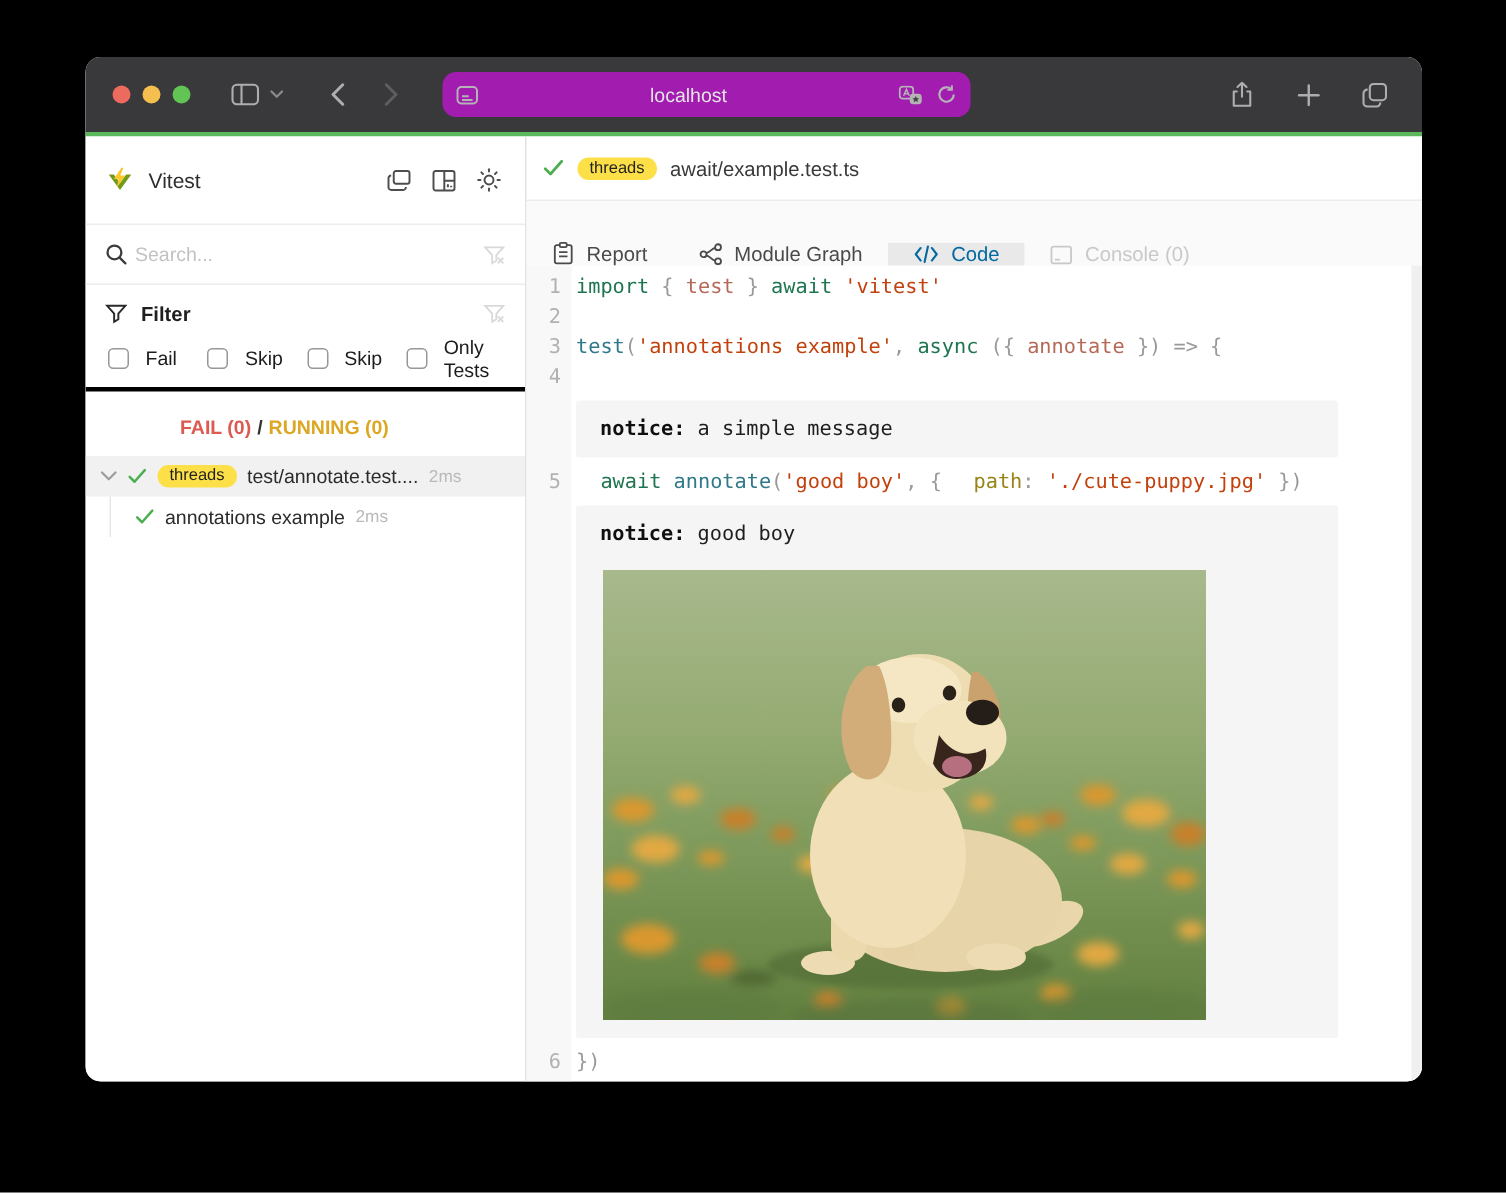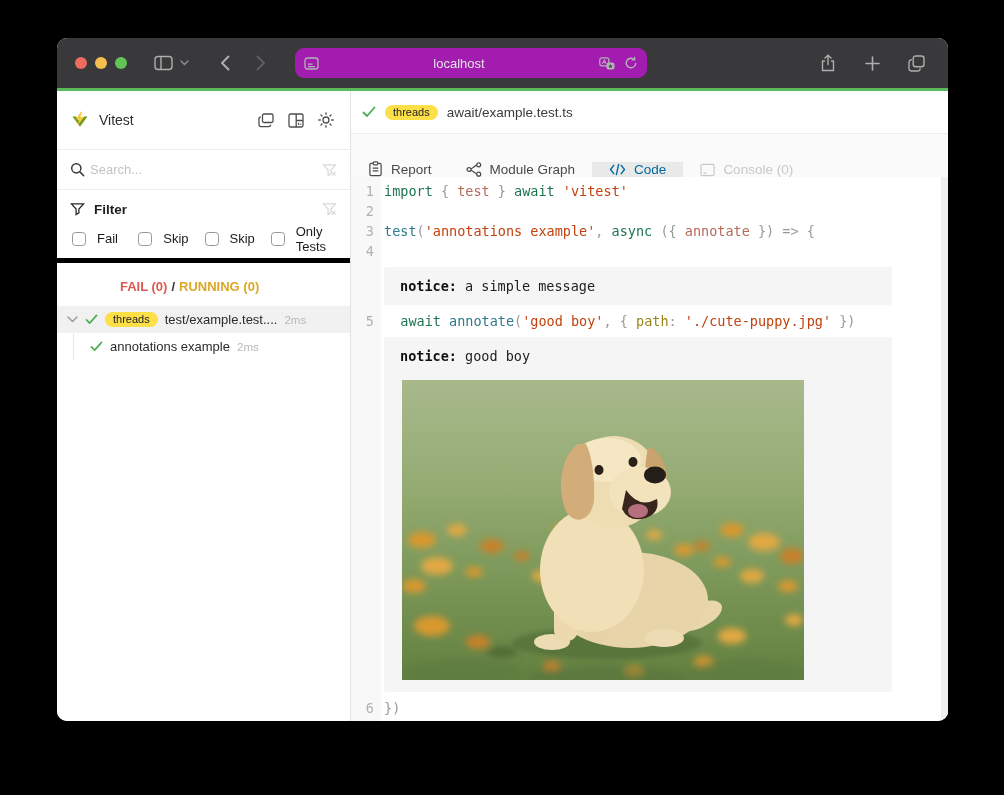--- a/index.html
+++ b/index.html
@@ -32,21 +32,21 @@
   .content { flex:1; display:flex; min-height:0; background:#fff; }
   .sidebar { width:294px; flex:none; border-right:1px solid #e2e2e2; display:flex; flex-direction:column; min-height:0; }
   .sb-header { height:59px; flex:none; border-bottom:1px solid #ececec; display:flex; align-items:center; gap:9px; padding:0 13px; }
   .sb-title { font-size:14px; color:#2e2e2e; }
   .sb-actions { margin-left:auto; display:flex; gap:8px; color:#4d4d4d; }
   .sb-actions .tb-btn { width:22px; height:22px; color:#4d4d4d; }
   .sb-search { height:40px; flex:none; border-bottom:1px solid #ececec; display:flex; align-items:center; gap:3px; padding:0 13px; color:#3c3c3c; }
   .sb-search input { flex:1; border:none; outline:none; font-size:13px; color:#333; font-family:"Liberation Sans",sans-serif; background:transparent; }
   .sb-search input::placeholder { color:#c2c2c2; }
   .dim-icon { color:#d9d9d9; }
-  .filter-sec { flex:none; border-bottom:5px solid #000000; padding:9px 13px 11px; }
+  .filter-sec { flex:none; border-bottom:3px solid #000000; padding:9px 13px 11px; }
   .filter-head { display:flex; align-items:center; gap:9px; color:#1f1f1f; font-size:13.5px; font-weight:700; height:20px; }
   .filter-head .spacer { flex:1; }
   .filter-grid { display:grid; grid-template-columns:1fr 1fr 1fr 1fr; row-gap:11px; margin-top:11px; padding-left:2px; }
   .opt { display:flex; align-items:center; gap:11px; font-size:13px; color:#1c1c1c; height:17px; }
   .cb { width:14px; height:14px; border:1.5px solid #979797; border-radius:3.5px; background:#fff; flex:none; }
   .counts { padding:13px 0 9px 63px; font-size:13px; font-weight:700; line-height:21px; white-space:nowrap; }
   .counts .sep { color:#333; padding:0 4px; }
   .tree { flex:1; min-height:0; overflow:hidden; }
   .trow { height:27px; display:flex; align-items:center; gap:7px; padding:0 10px; font-size:13px; color:#2b2b2b; cursor:pointer; }
   .trow .name { white-space:nowrap; overflow:hidden; }
@@ -59,21 +59,21 @@
   .tabs { height:43px; flex:none; background:#fafafa; display:flex; align-items:flex-end; }
   .tab { display:flex; align-items:center; gap:8px; padding:0 17px; font-size:13.5px; color:#4a4a4a; cursor:pointer; }
   .tab.active { background:#e9e9e9; color:#0369a1; }
   .tab.disabled { color:#c9c9c9; cursor:default; }
   .codearea { flex:1; min-height:0; overflow:hidden; position:relative; padding-top:4px; font-family:"DejaVu Sans Mono", monospace; font-size:13.5px; }
   .gutter-strip { position:absolute; left:0; top:0; bottom:0; width:30px; background:#f8f8f8; }
   .crow { display:flex; height:20px; line-height:20px; position:relative; }
   .gutter { width:30px; flex:none; text-align:right; color:#b1b1b1; padding-right:7px; }
   .ctext { padding-left:3px; white-space:pre; color:#393a34; }
   .tk-kw { color:#1e754f; } .tk-fn { color:#2f798a; } .tk-st { color:#c2410c; }
-  .tk-im { color:#b56959; } .tk-pr { color:#998418; } .tk-p { color:#999999; } .tk-pl { color:#393a34; }
+  .tk-im { color:#b56959; } .tk-pr { color:#998418;margin-left:13px; } .tk-p { color:#999999; } .tk-pl { color:#393a34; }
   .annotation { background:#f5f5f5; margin:6px 56px 6px 33px; padding:9px 12px 9px 16px; border-radius:2px; line-height:20px; }
   .annotation .alabel { font-weight:700; color:#101010; }
   .annotation .amsg { color:#1e1e1e; }
   .ann-img { display:block; margin:14px 0 3px 2px; }
   .scroll-track { position:absolute; right:0; top:86px; bottom:0; width:7px; background:#f0f0f0; }
   svg { display:block; }
 </style>
 </head>
 <body>
 
@@ -260,21 +260,21 @@
               <svg width="11" height="7" viewBox="0 0 11 7" fill="none" stroke="#9d9d9d" stroke-width="1.5" stroke-linecap="round" stroke-linejoin="round">
                 <polyline points="1,1 5.5,5.5 10,1"></polyline>
               </svg>
             </span>
             <span>
               <svg width="13" height="11" viewBox="0 0 14 12" fill="none" stroke="#4cae50" stroke-width="1.8" stroke-linecap="round" stroke-linejoin="round">
                 <polyline points="1.5,6.5 5,10 12.5,1.5"></polyline>
               </svg>
             </span>
             <span class="badge" style="background: rgb(253, 224, 71);">threads</span>
-            <span class="name">test/example.test....</span>
+            <span class="name">test/annotate.test....</span>
             <span class="time">2ms</span>
           </div>
           <div class="trow">
             <span class="guide"></span>
             <span>
               <svg width="13" height="11" viewBox="0 0 14 12" fill="none" stroke="#4cae50" stroke-width="1.8" stroke-linecap="round" stroke-linejoin="round">
                 <polyline points="1.5,6.5 5,10 12.5,1.5"></polyline>
               </svg>
             </span>
             <span class="name">annotations example</span>

